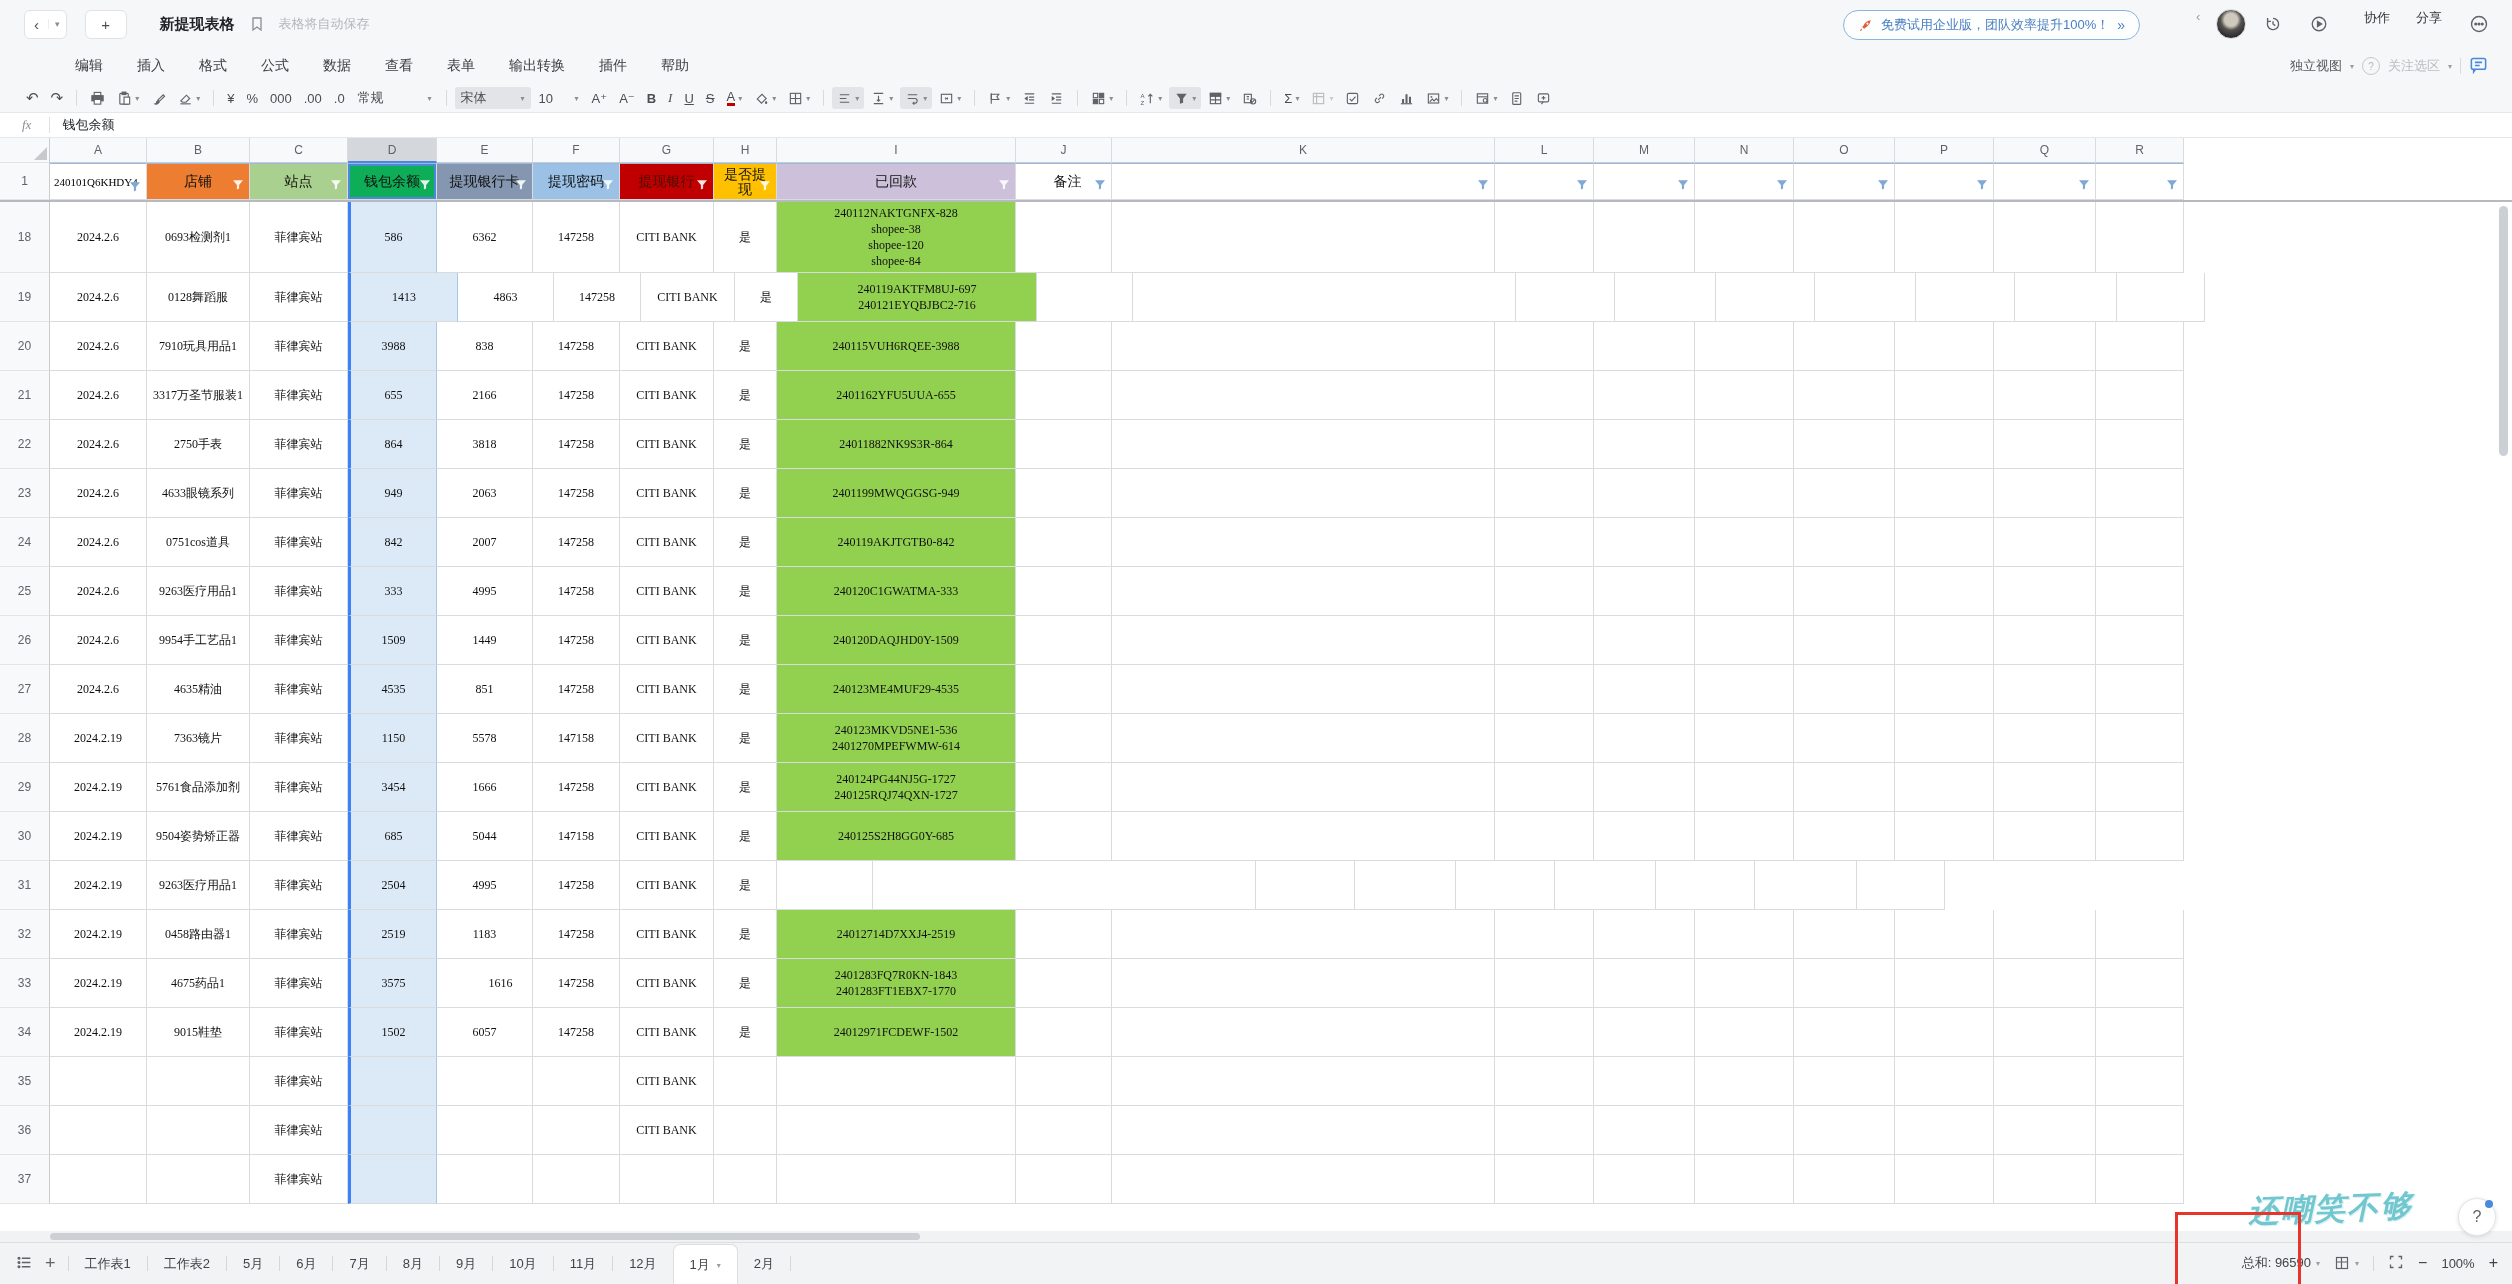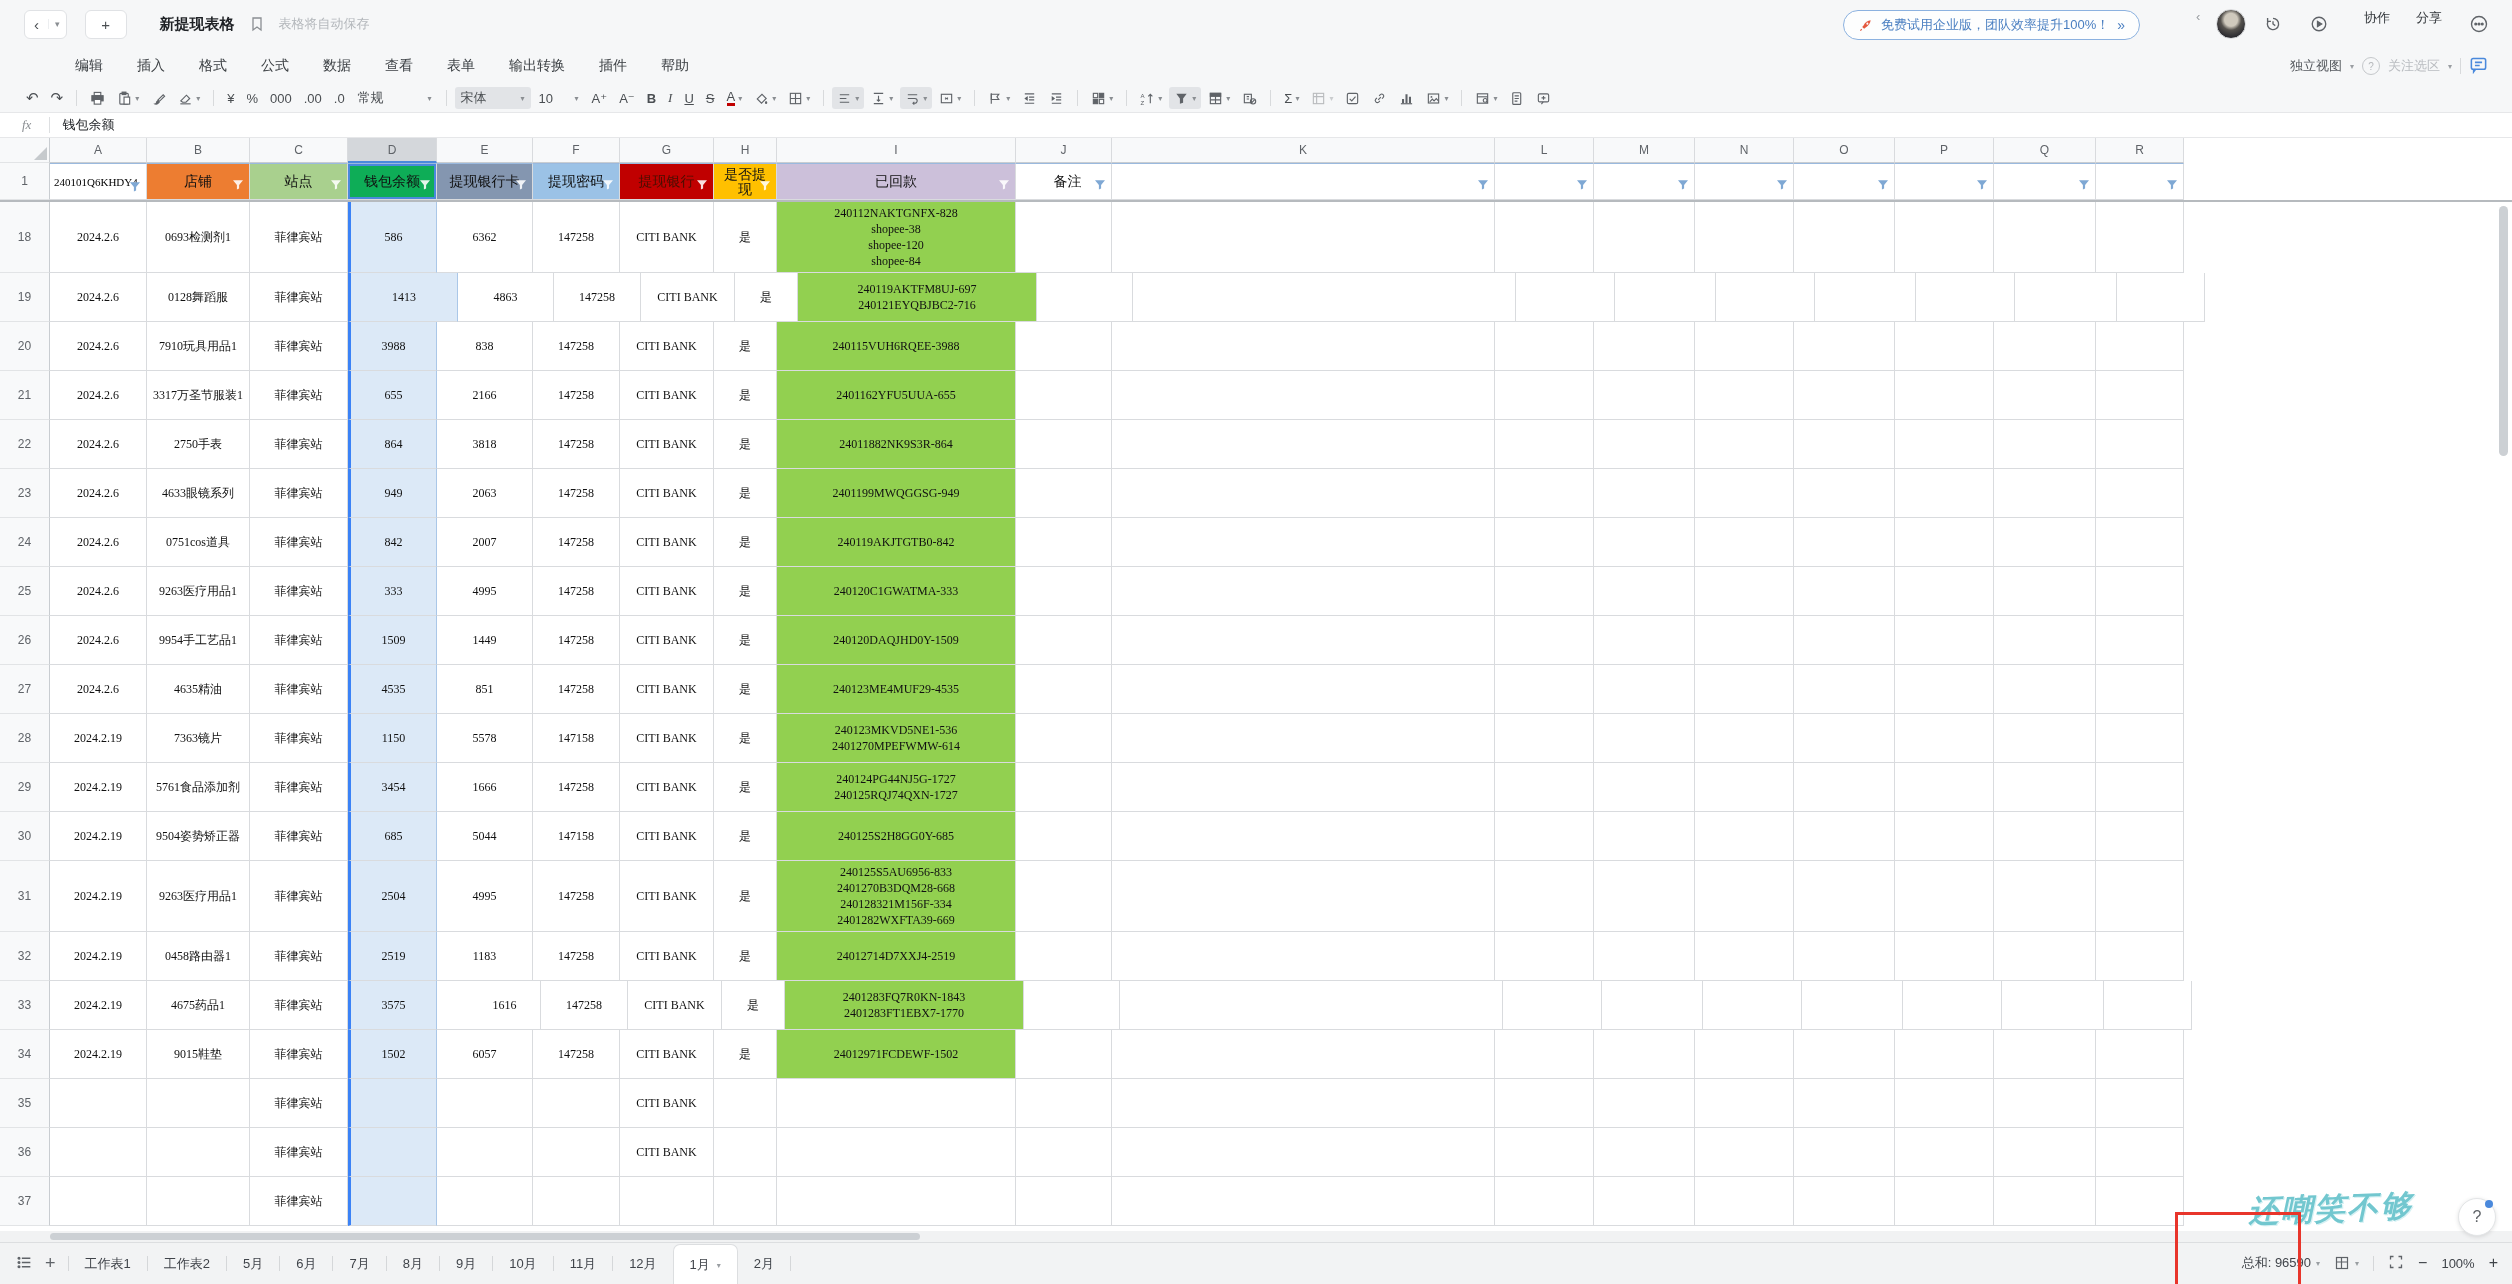--- a/index.html
+++ b/index.html
@@ -913,28 +913,20 @@
       <div class="row">
         <div class="gut" style="width: 50px; min-height: 49px;">31</div>
         <div class="cell" style="width: 97px; min-height: 49px;">2024.2.19</div>
         <div class="cell" style="width: 103px; min-height: 49px;">9263医疗用品1</div>
         <div class="cell" style="width: 98px; min-height: 49px;">菲律宾站</div>
         <div class="cell d-tint" style="width: 89px; min-height: 49px;">2504</div>
         <div class="cell" style="width: 96px; min-height: 49px;">4995</div>
         <div class="cell" style="width: 87px; min-height: 49px;">147258</div>
         <div class="cell" style="width: 94px; min-height: 49px;">CITI BANK</div>
         <div class="cell" style="width: 63px; min-height: 49px;">是</div>
-        <div class="cell" style="width: 239px; min-height: 49px; background: rgb(146, 208, 80);">
-          <div class="multi">
-            <div>240125S5AU6956-833</div>
-            <div>2401270B3DQM28-668</div>
-            <div>240128321M156F-334</div>
-            <div>2401282WXFTA39-669</div>
-          </div>
-        </div>
         <div class="cell" style="width: 96px; min-height: 49px;"></div>
         <div class="cell" style="width: 383px; min-height: 49px;"></div>
         <div class="cell" style="width: 99px; min-height: 49px;"></div>
         <div class="cell" style="width: 101px; min-height: 49px;"></div>
         <div class="cell" style="width: 99px; min-height: 49px;"></div>
         <div class="cell" style="width: 101px; min-height: 49px;"></div>
         <div class="cell" style="width: 99px; min-height: 49px;"></div>
         <div class="cell" style="width: 102px; min-height: 49px;"></div>
         <div class="cell" style="width: 88px; min-height: 49px;"></div>
       </div>
@@ -962,21 +954,21 @@
         <div class="cell" style="width: 99px; min-height: 49px;"></div>
         <div class="cell" style="width: 102px; min-height: 49px;"></div>
         <div class="cell" style="width: 88px; min-height: 49px;"></div>
       </div>
       <div class="row">
         <div class="gut" style="width: 50px; min-height: 49px;">33</div>
         <div class="cell" style="width: 97px; min-height: 49px;">2024.2.19</div>
         <div class="cell" style="width: 103px; min-height: 49px;">4675药品1</div>
         <div class="cell" style="width: 98px; min-height: 49px;">菲律宾站</div>
         <div class="cell d-tint" style="width: 89px; min-height: 49px;">3575</div>
-        <div class="cell" style="width: 104px; min-height: 49px; padding-left: 32px;">1616</div>
+        <div class="cell" style="width: 96px; min-height: 49px; padding-left: 32px;">1616</div>
         <div class="cell" style="width: 87px; min-height: 49px;">147258</div>
         <div class="cell" style="width: 94px; min-height: 49px;">CITI BANK</div>
         <div class="cell" style="width: 63px; min-height: 49px;">是</div>
         <div class="cell" style="width: 239px; min-height: 49px; background: rgb(146, 208, 80);">
           <div class="multi">
             <div>2401283FQ7R0KN-1843</div>
             <div>2401283FT1EBX7-1770</div>
           </div>
         </div>
         <div class="cell" style="width: 96px; min-height: 49px;"></div>

